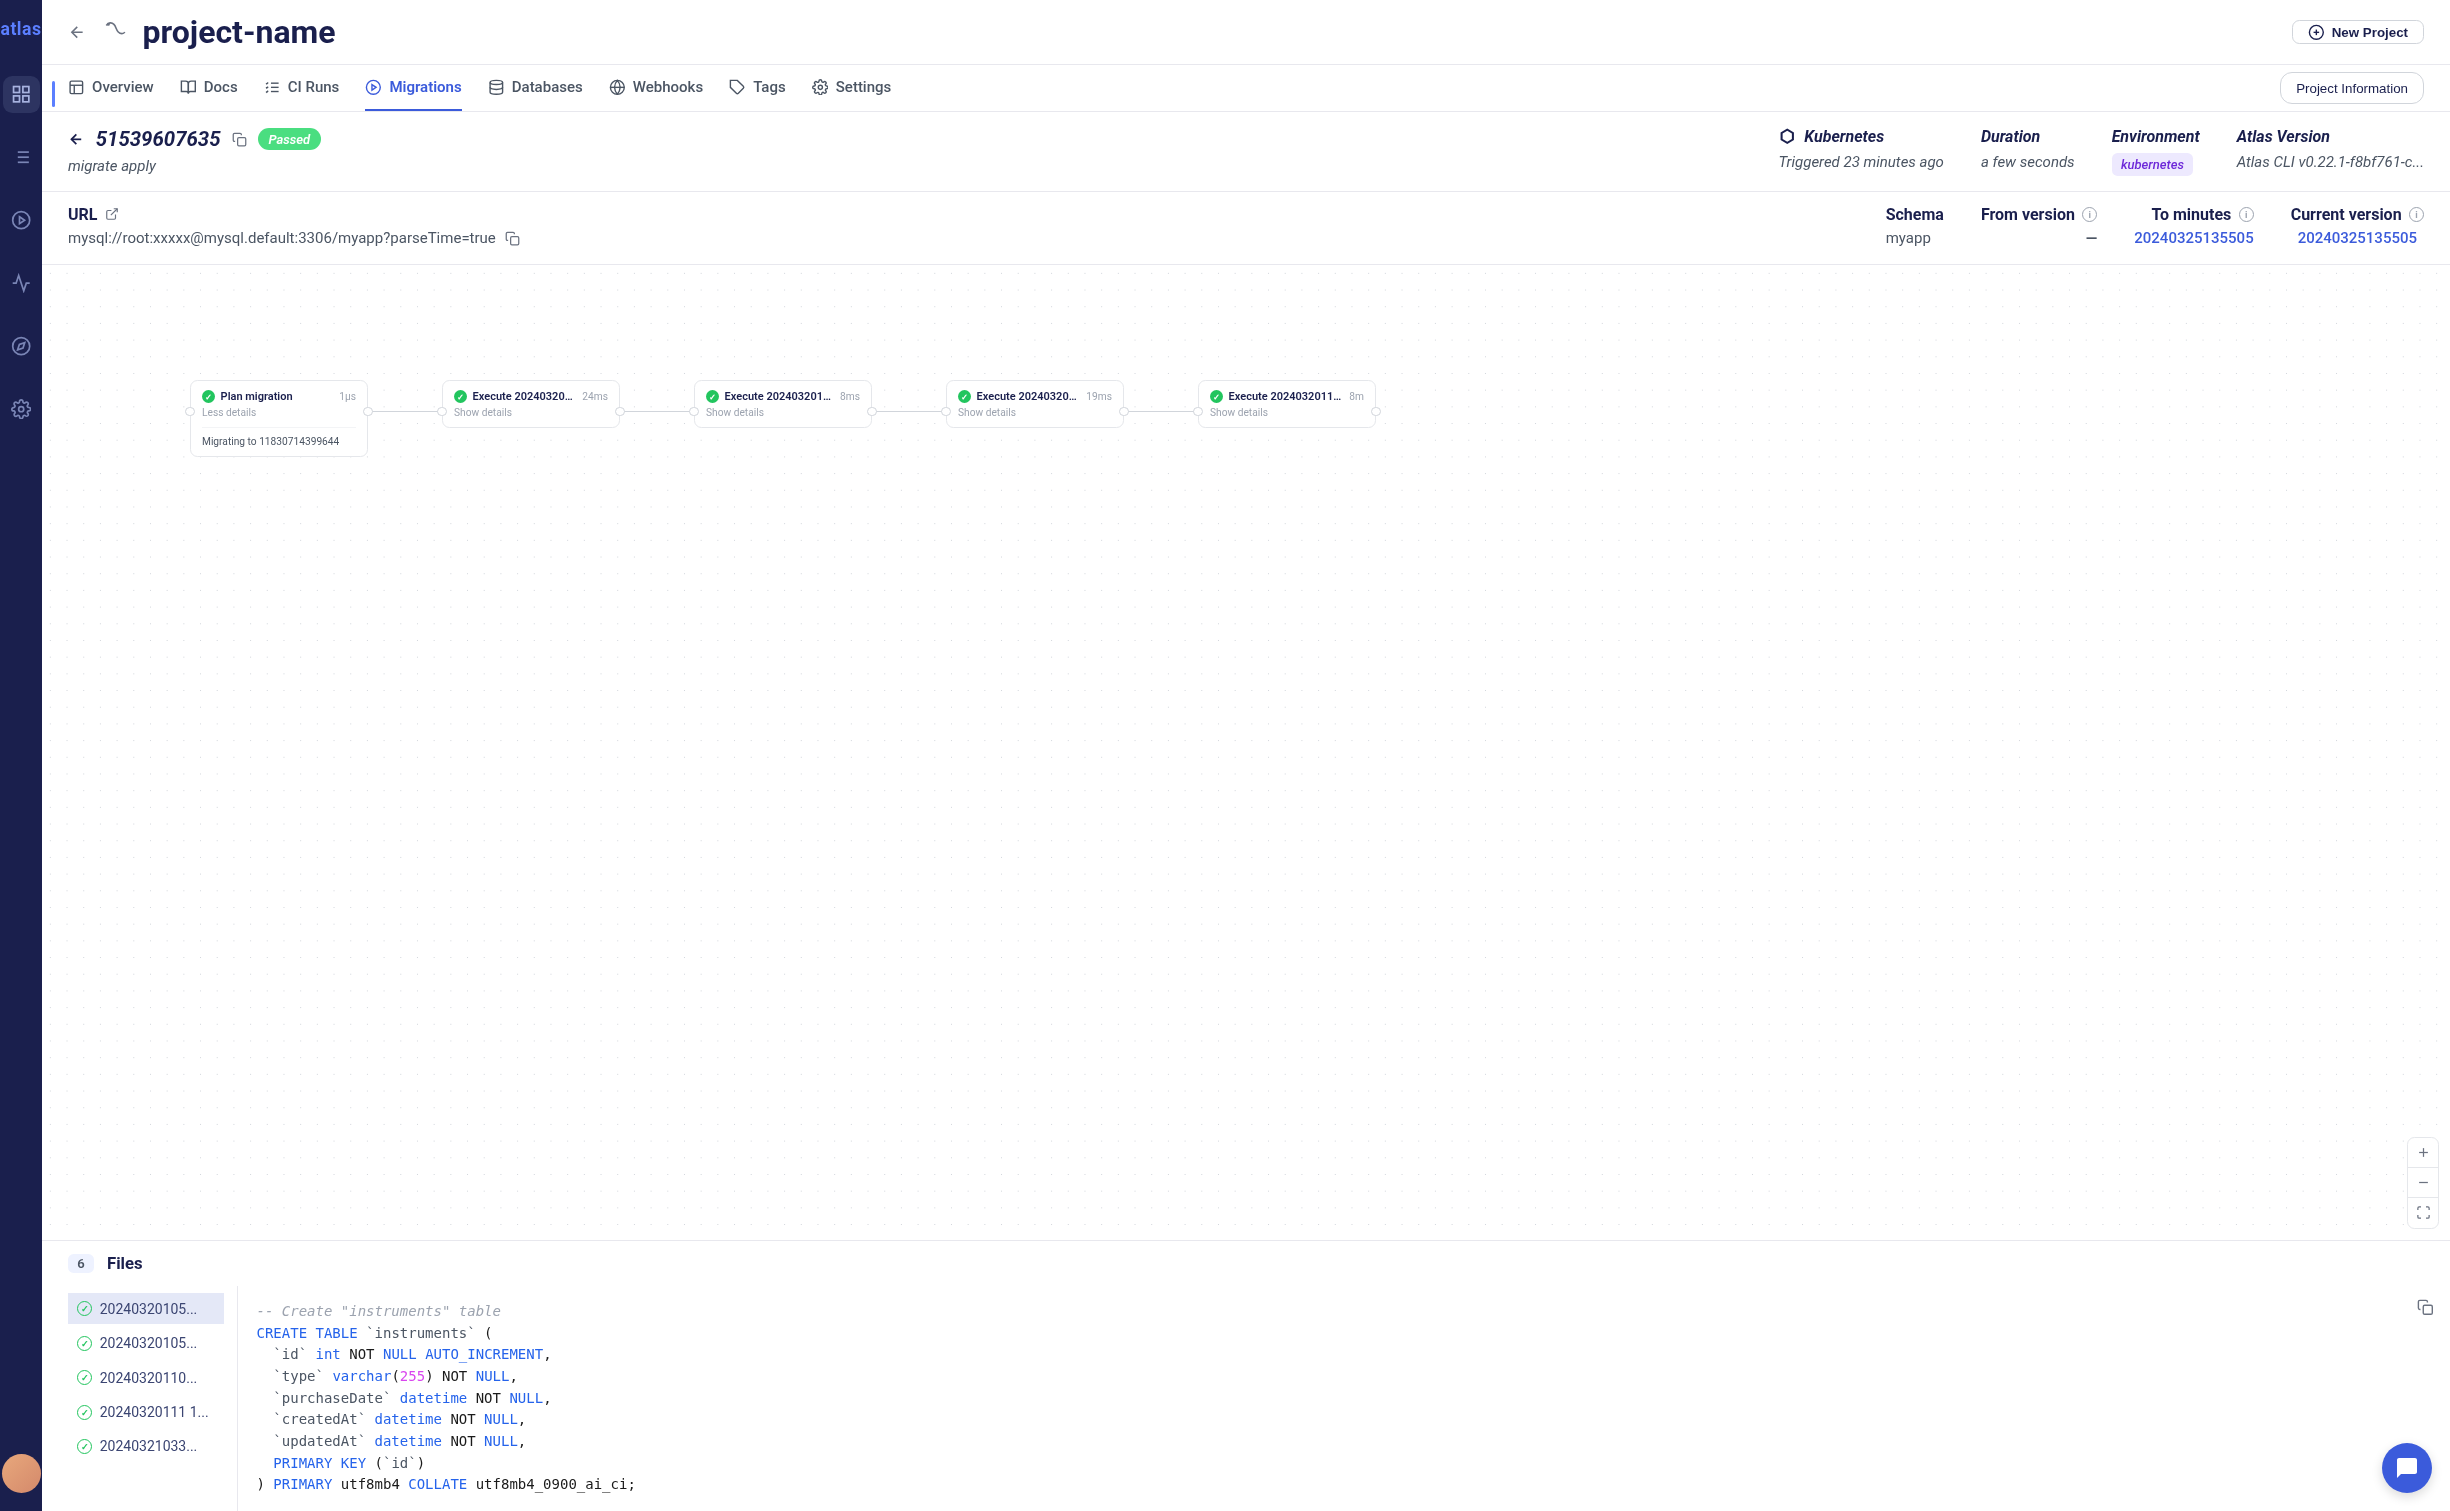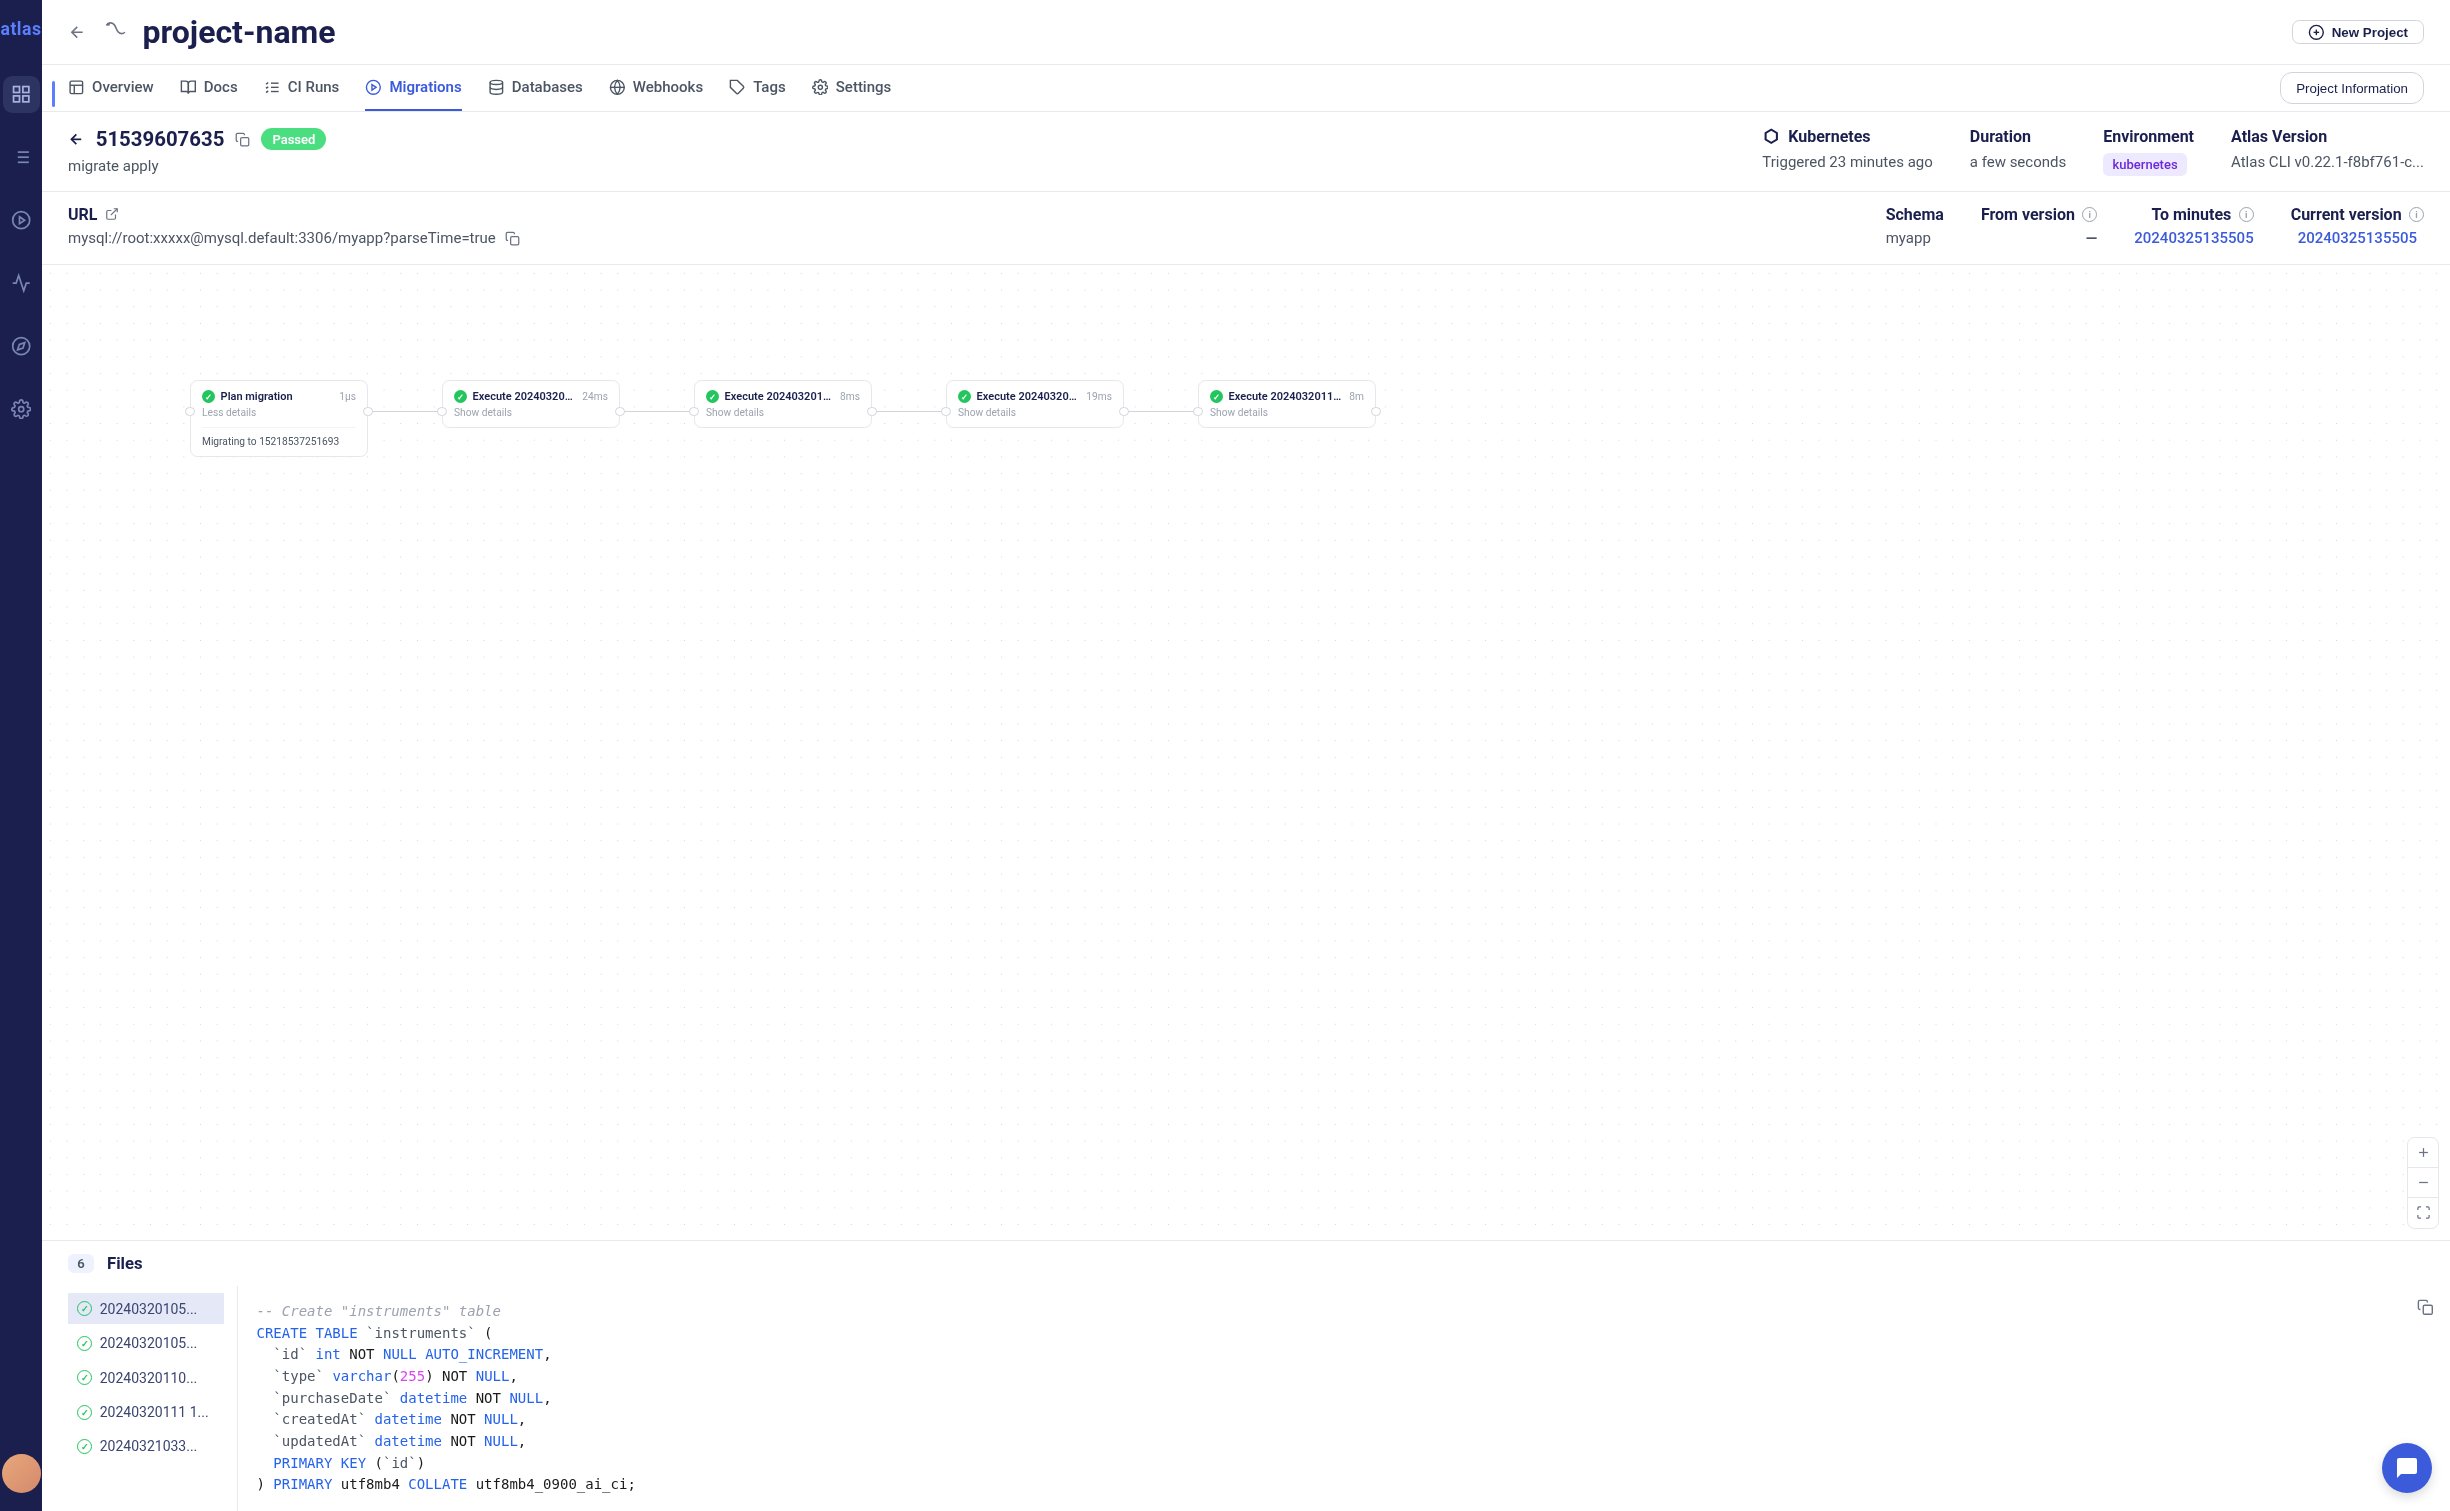--- a/index.html
+++ b/index.html
@@ -23,21 +23,21 @@
 .back-btn { color: #6b7280; cursor: pointer; }
 .db-icon { color: #6b7280; }
 .project-title { font-size: 32px; font-weight: 700; color: #1a1f4d; flex: 1; }
 .new-project-btn { border: 0.9px solid #d1d5db; border-radius: 7.4px; padding: 3px 15px; display: flex; align-items: center; gap: 7.4px; font-weight: 600; color: #1a1f4d; cursor: pointer; background: #fff; }
 
 .tabs { display: flex; align-items: center; padding: 0 26px; border-bottom: 0.9px solid #e8e8ee; gap: 26px; }
 .tab { display: flex; align-items: center; gap: 7.4px; padding: 13px 0; color: #4b5563; font-weight: 500; cursor: pointer; border-bottom: 2.8px solid transparent; }
 .tab.active { color: #3b5bdb; border-bottom-color: #3b5bdb; font-weight: 600; }
 .project-info-btn { margin-left: auto; border: 0.9px solid #d1d5db; border-radius: 12px; padding: 7.4px 15px; font-weight: 500; color: #1a1f4d; cursor: pointer; background: #fff; }
 
-.run-header { display: flex; padding: 15px 26px; border-bottom: 0.9px solid #e8e8ee; gap: 37px; }
+.run-header { display: flex; padding: 15px 26px; border-bottom: 0.9px solid #e8e8ee; gap: 37px; font-style: italic; }
 .run-left { display: flex; flex-direction: column; gap: 5.6px; }
 .run-id-row { display: flex; align-items: center; gap: 11px; }
 .run-back { color: #1a1f4d; cursor: pointer; }
 .run-id { font-size: 20.4px; font-weight: 700; color: #1a1f4d; }
 .copy-icon { color: #6b7280; cursor: pointer; }
 .status-badge { background: #4ade80; color: #fff; padding: 3.7px 11px; border-radius: 13px; font-size: 13px; font-weight: 600; }
 .run-subtitle { color: #4b5563; font-size: 15px; }
 
 .meta-col { display: flex; flex-direction: column; gap: 7.4px; }
 .meta-label { font-weight: 700; color: #1a1f4d; font-size: 16px; display: flex; align-items: center; gap: 7.4px; }
@@ -336,21 +336,21 @@
 
     <div class="canvas">
       <div class="canvas-nodes" id="canvas-nodes">
           <div class="node">
             <div class="node-header">
               <span class="check-circle"></span>
               <span class="node-title">Plan migration</span>
               <span class="node-time">1µs</span>
             </div>
             <div class="node-sub">Less details</div>
-            <div class="node-desc">Migrating to 15218537251693</div>
+            <div class="node-desc">Migrating to 11830714399644</div>
             <div class="connector"></div>
           </div>
           <div class="node">
             <div class="node-header">
               <span class="check-circle"></span>
               <span class="node-title">Execute 20240320105310</span>
               <span class="node-time">24ms</span>
             </div>
             <div class="node-sub">Show details</div>
             <div class="connector"></div>

